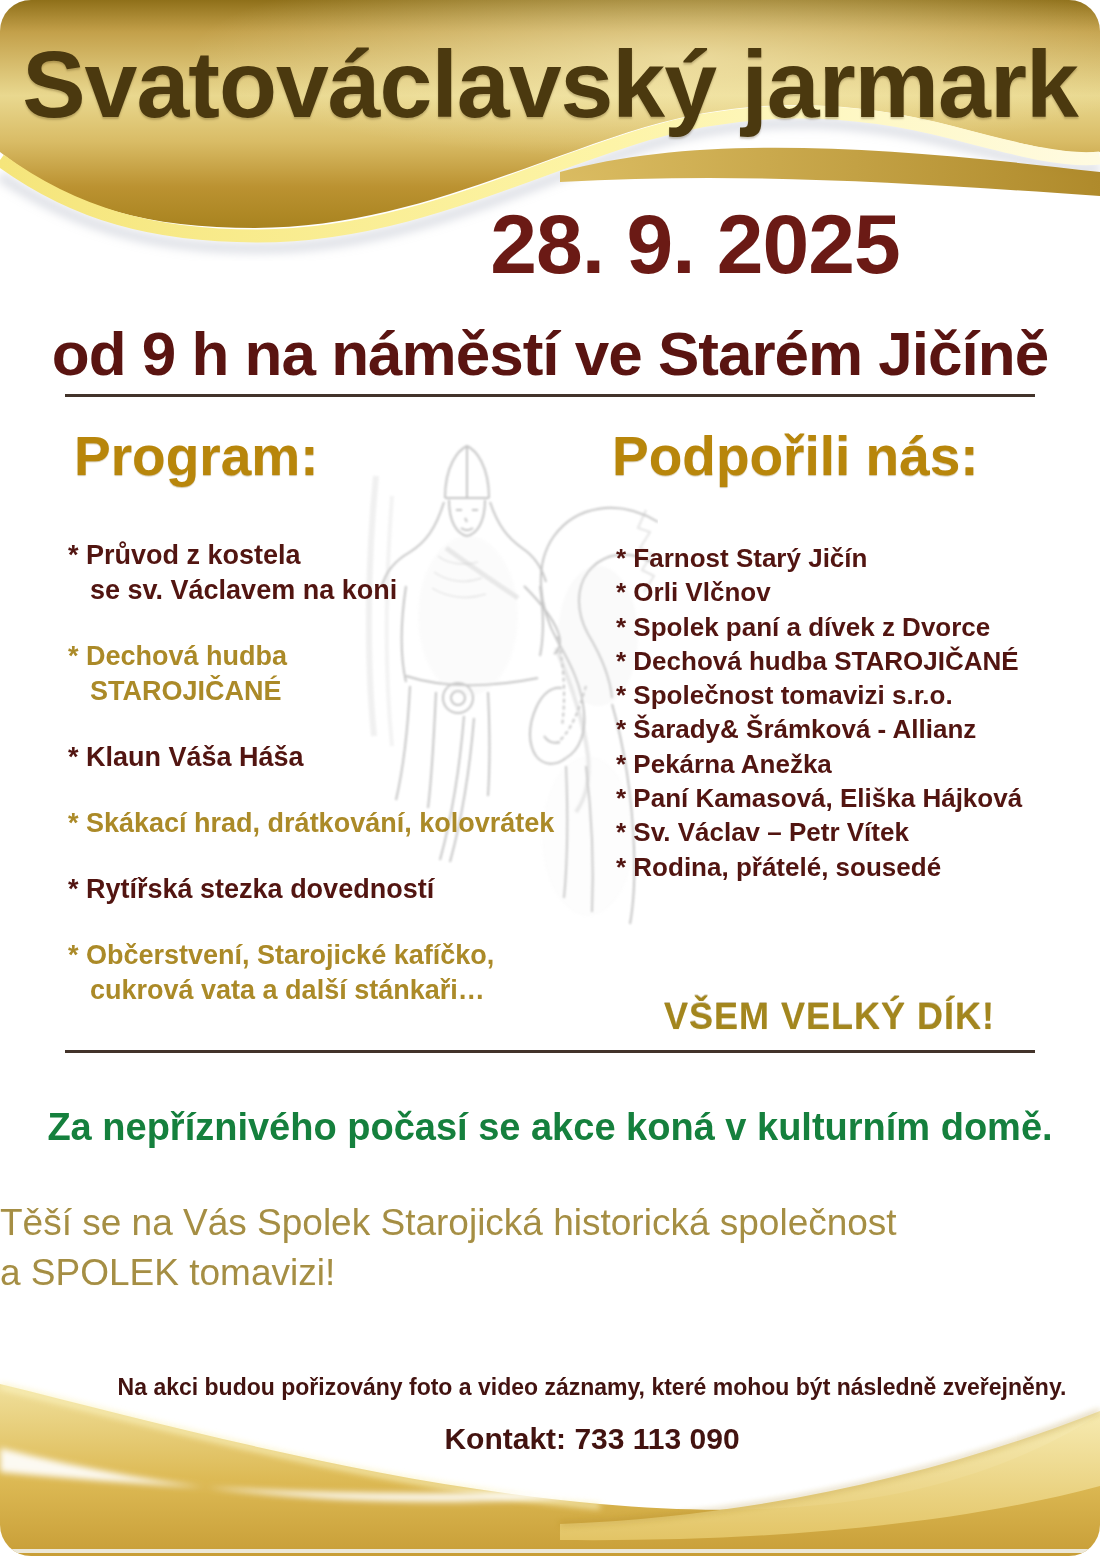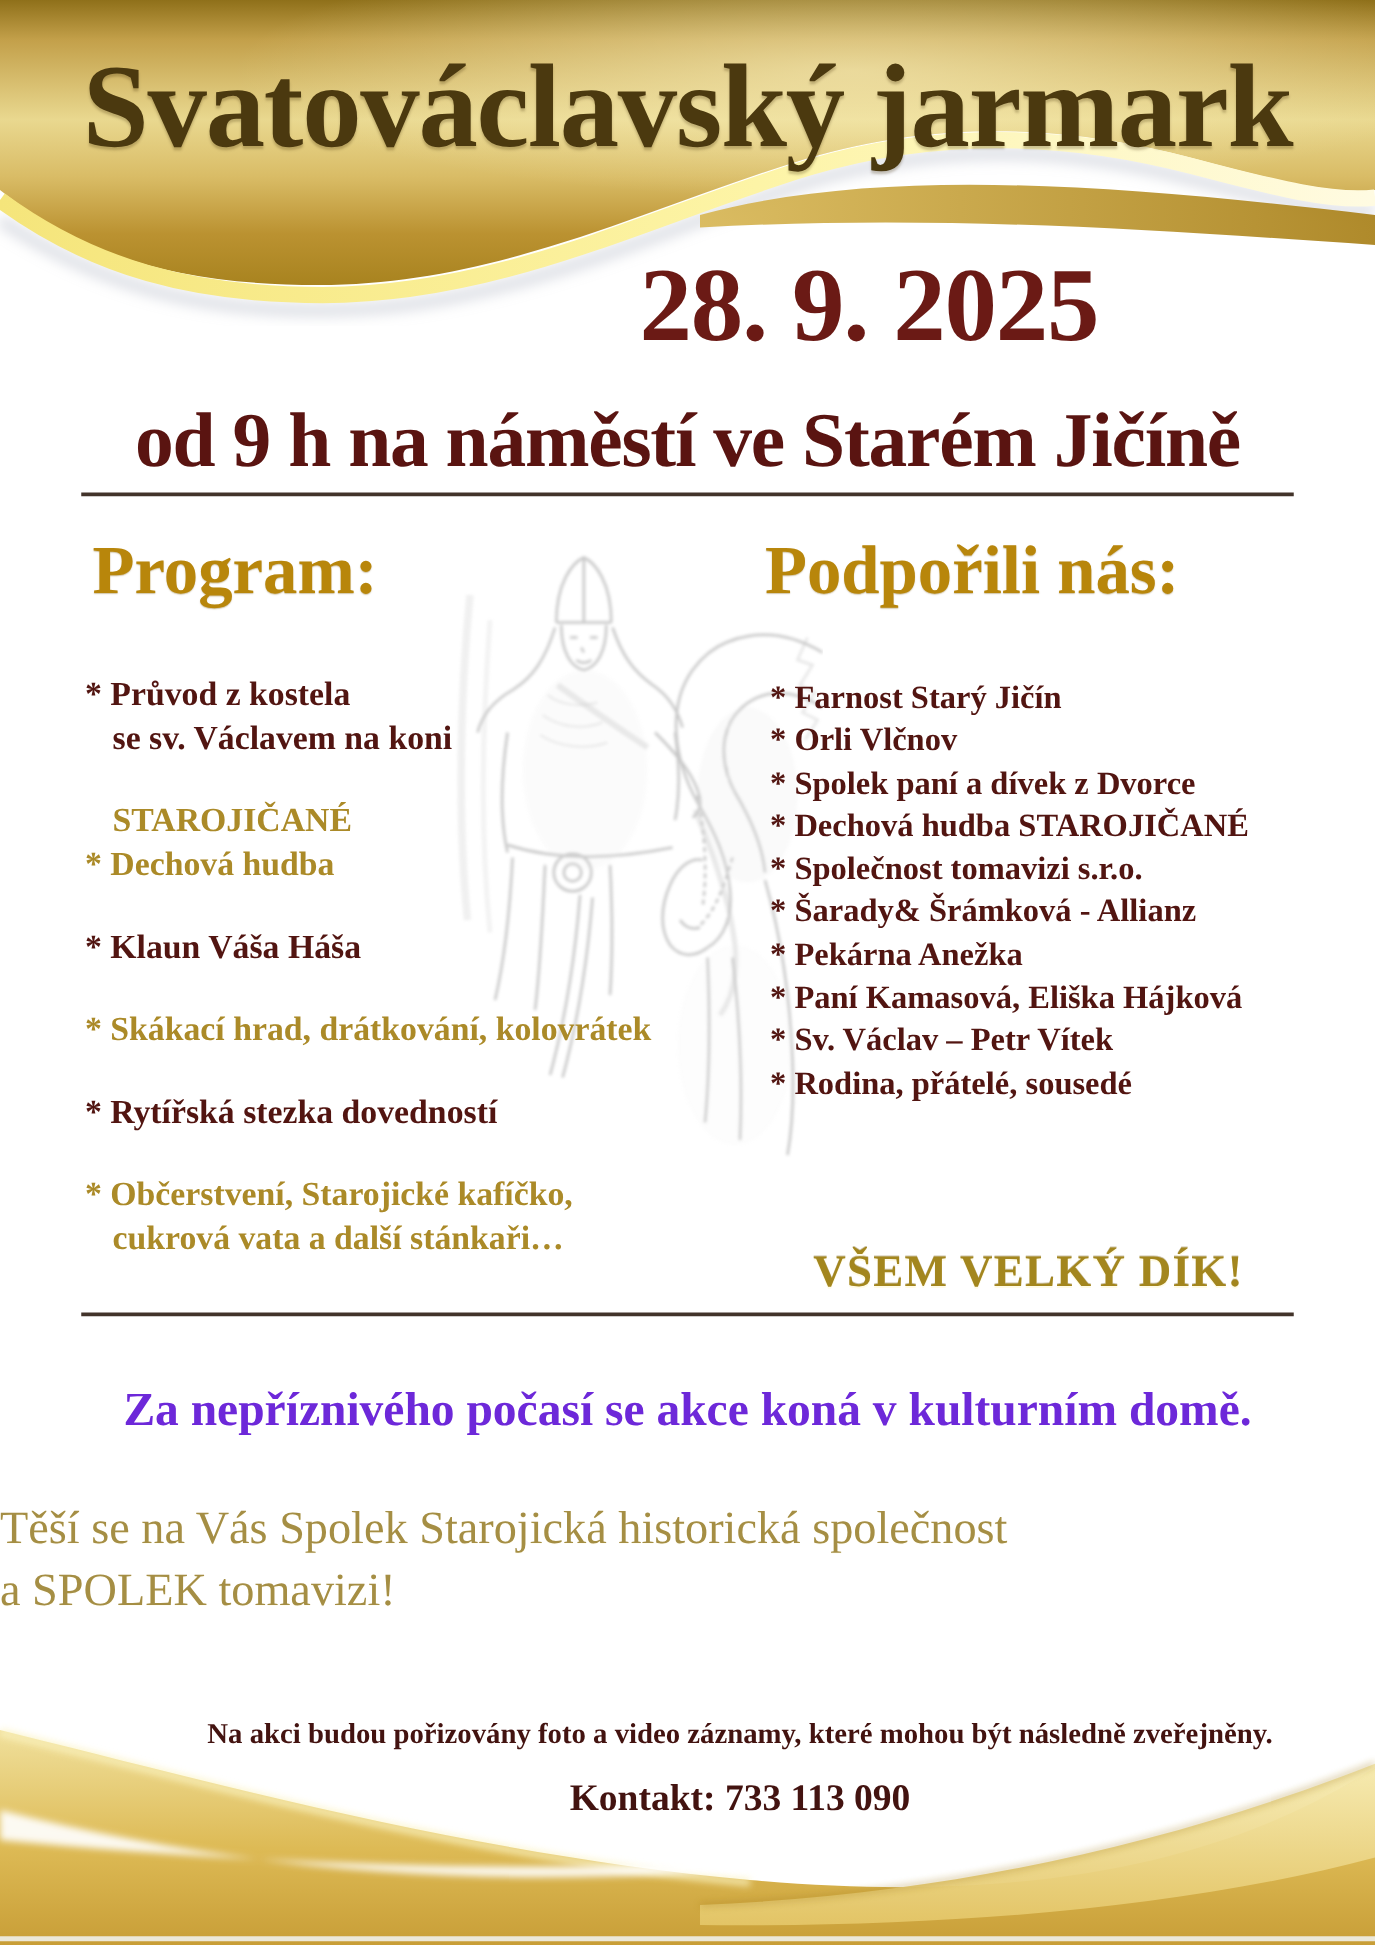--- a/index.html
+++ b/index.html
@@ -1,17 +1,17 @@
 <!DOCTYPE html>
 <html><head>
 <meta charset="utf-8">
 <style>
   html,body{margin:0;padding:0;background:#ffffff;}
   .poster{position:relative;width:1100px;height:1556px;background:#fff;overflow:hidden;
-          font-family:Liberation Serif, serif;}
+          font-family:Liberation Sans, sans-serif;border-radius:31px;}
   svg.deco{position:absolute;left:0;display:block;}
   .top-deco{top:0;width:1100px;height:280px;}
   .bottom-deco{top:1356px;width:1100px;height:200px;}
   .title{position:absolute;top:30px;left:0;width:1100px;text-align:center;
          font-size:95px;font-weight:bold;color:#4b390f;letter-spacing:-1px;
          text-shadow:0 2px 2px rgba(60,40,0,.25);}
   .date{position:absolute;top:196px;left:0;width:1100px;text-align:center;
         transform:translateX(145px);font-size:84px;font-weight:bold;color:#6b1a15;
         letter-spacing:-1px;}
   .subtitle{position:absolute;top:318px;left:0;width:1100px;text-align:center;
@@ -27,21 +27,21 @@
   .p-item{font-size:27px;font-weight:bold;line-height:35px;margin-bottom:31px;}
   .p-item .cont{padding-left:22px;}
   .p-item.maroon{color:#521511;}
   .p-item.gold{color:#ab8a28;}
   .supporters-list{position:absolute;left:616px;top:541px;width:470px;}
   .s-item{font-size:26px;font-weight:bold;line-height:34.3px;color:#521511;}
   .thanks{position:absolute;left:605px;top:955px;width:390px;text-align:right;
         font-size:36px;font-weight:bold;color:#a3861e;letter-spacing:1px;
         text-shadow:0 1px 0 rgba(255,250,220,.7), 0 -1px 0 rgba(110,80,0,.35);margin-top:41px;}
   .weather{position:absolute;top:1106px;left:0;width:1100px;text-align:center;
-        font-size:38px;font-weight:bold;color:#6d28d9;}
+        font-size:38px;font-weight:bold;color:#15803d;}
   .closing{position:absolute;top:1198px;left:0;width:1100px;text-align:left;
         font-size:37px;font-weight:normal;color:#a58e44;line-height:50px;
         text-shadow:0 1px 0 rgba(255,252,235,.6);}
   .photo-note{position:absolute;top:1374px;left:0;width:1100px;text-align:center;
         transform:translateX(42px);font-size:23px;font-weight:bold;color:#431310;}
   .contact{position:absolute;top:1422px;left:0;width:1100px;text-align:center;
         transform:translateX(42px);font-size:30px;font-weight:bold;color:#431310;}
 </style>
 </head>
 <body>
@@ -130,22 +130,22 @@
 
   <div class="col-head program-head">Program:</div>
   <div class="col-head supporters-head">Podpořili nás:</div>
 
   <div class="program-list">
       <div class="p-item maroon">
         <div class="line">* Průvod z kostela</div>
         <div class="line cont">se sv. Václavem na koni</div>
       </div>
       <div class="p-item gold">
+        <div class="line">* Dechová hudba</div>
         <div class="line cont">STAROJIČANÉ</div>
-        <div class="line">* Dechová hudba</div>
       </div>
       <div class="p-item maroon">
         <div class="line">* Klaun Váša Háša</div>
       </div>
       <div class="p-item gold">
         <div class="line">* Skákací hrad, drátkování, kolovrátek</div>
       </div>
       <div class="p-item maroon">
         <div class="line">* Rytířská stezka dovedností</div>
       </div>

